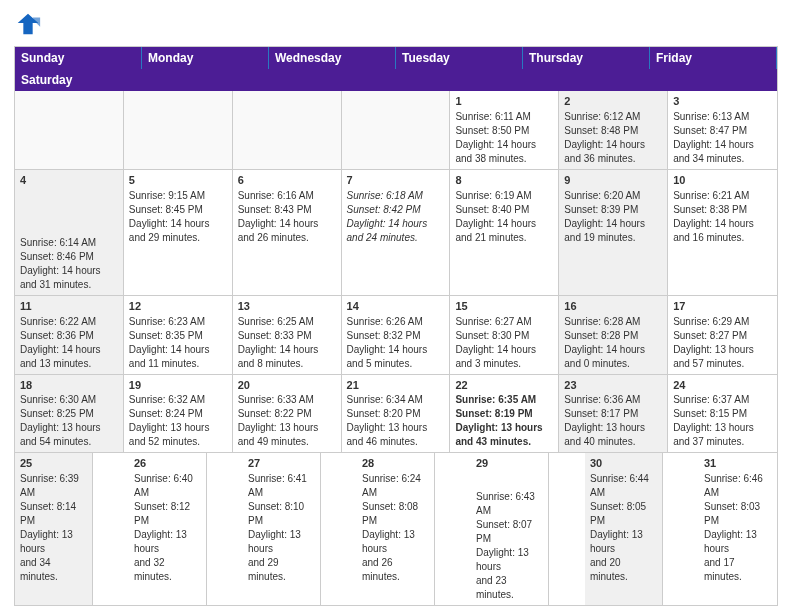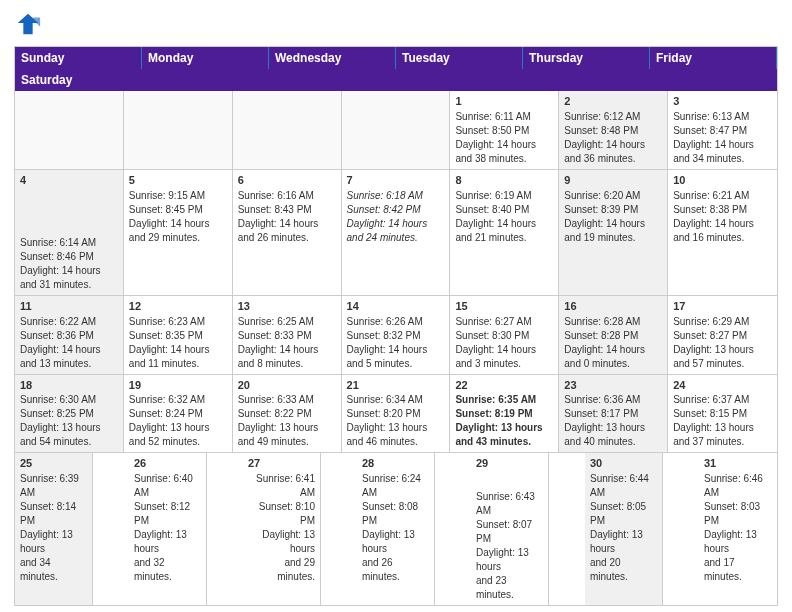--- a/index.html
+++ b/index.html
@@ -329,21 +329,21 @@
           </div>
           <div class="cal-cell">
             <span class="day-num">26</span>
             <div class="cell-info" style="white-space: pre-line;">Sunrise: 6:40 AM
 Sunset: 8:12 PM
 Daylight: 13 hours
 and 32 minutes.</div>
           </div>
           <div class="cal-cell">
             <span class="day-num">27</span>
-            <div class="cell-info" style="white-space: pre-line; text-align: right;">Sunrise: 6:41 AM
+            <div class="cell-info" style="white-space: pre-line;">Sunrise: 6:41 AM
 Sunset: 8:10 PM
 Daylight: 13 hours
 and 29 minutes.</div>
           </div>
           <div class="cal-cell">
             <span class="day-num">28</span>
             <div class="cell-info" style="white-space: pre-line;">Sunrise: 6:24 AM
 Sunset: 8:08 PM
 Daylight: 13 hours
 and 26 minutes.</div>

